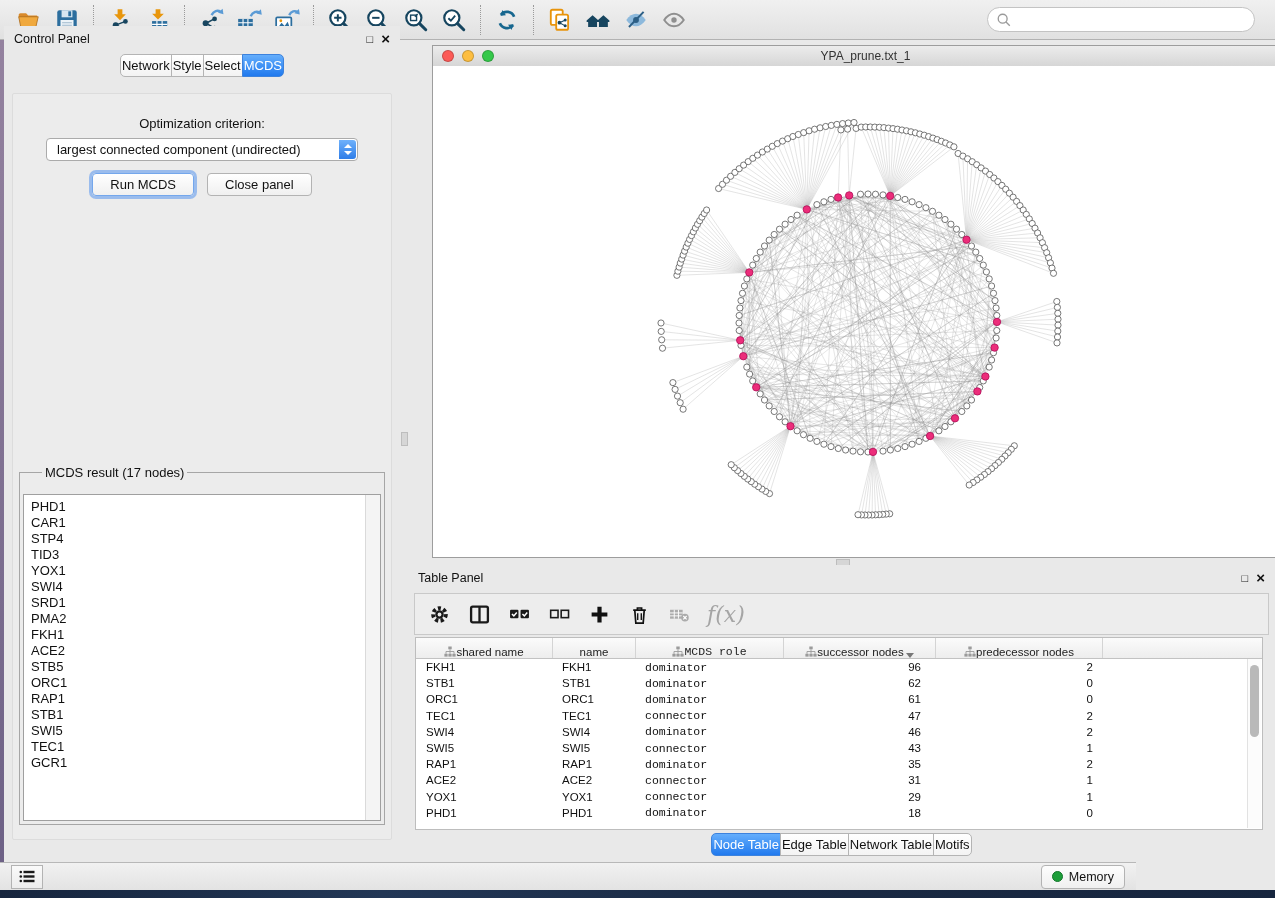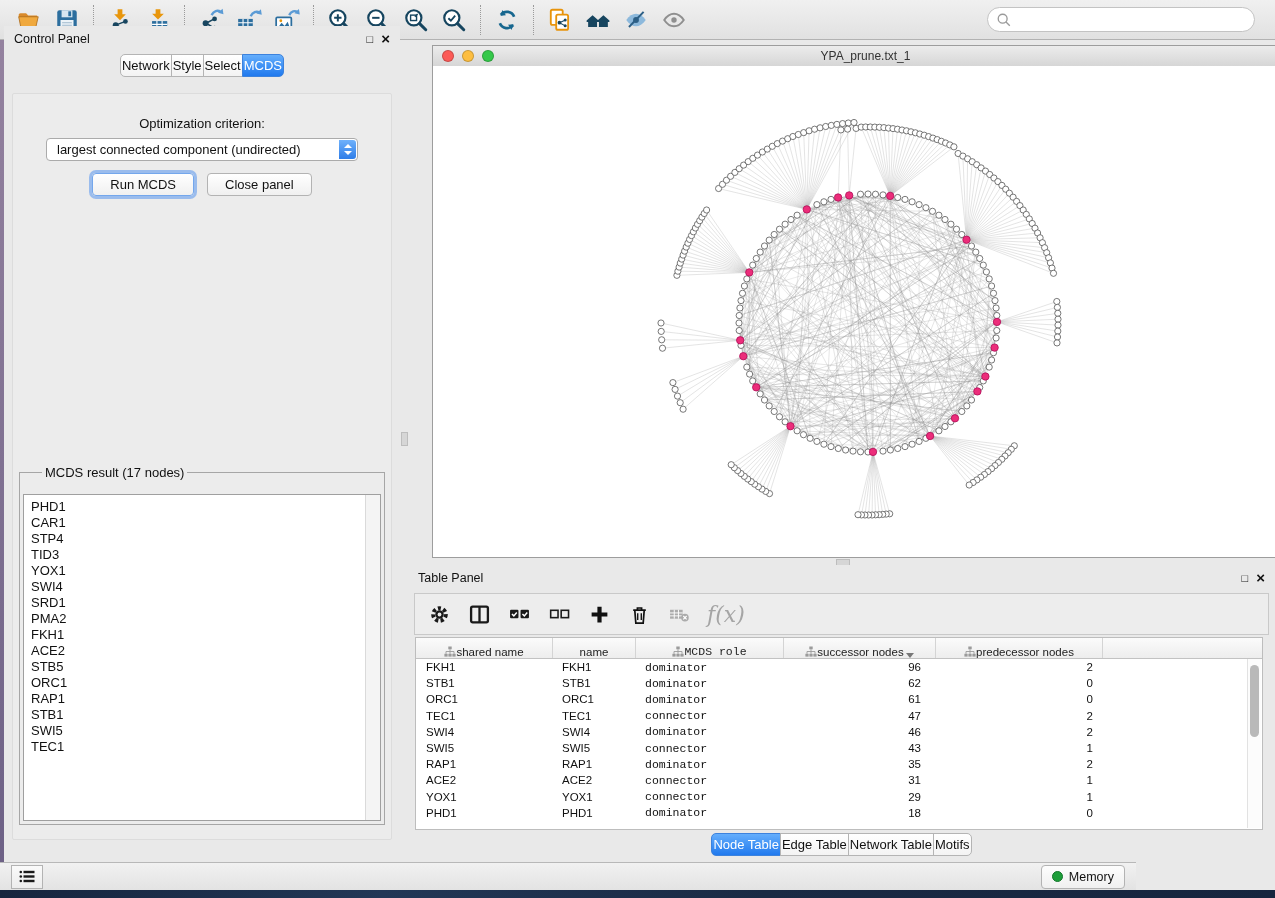--- a/index.html
+++ b/index.html
@@ -274,20 +274,21 @@
             <div>SRD1</div>
             <div>PMA2</div>
             <div>FKH1</div>
             <div>ACE2</div>
             <div>STB5</div>
             <div>ORC1</div>
             <div>RAP1</div>
             <div>STB1</div>
             <div>SWI5</div>
             <div>TEC1</div>
+            <div>GCR1</div>
           </div>
         <div class="result-scroll"></div>
       </fieldset>
     </div>
   </div>
 
   <div class="v-splitter">
       <span class="handle"></span>
     </div>
 

